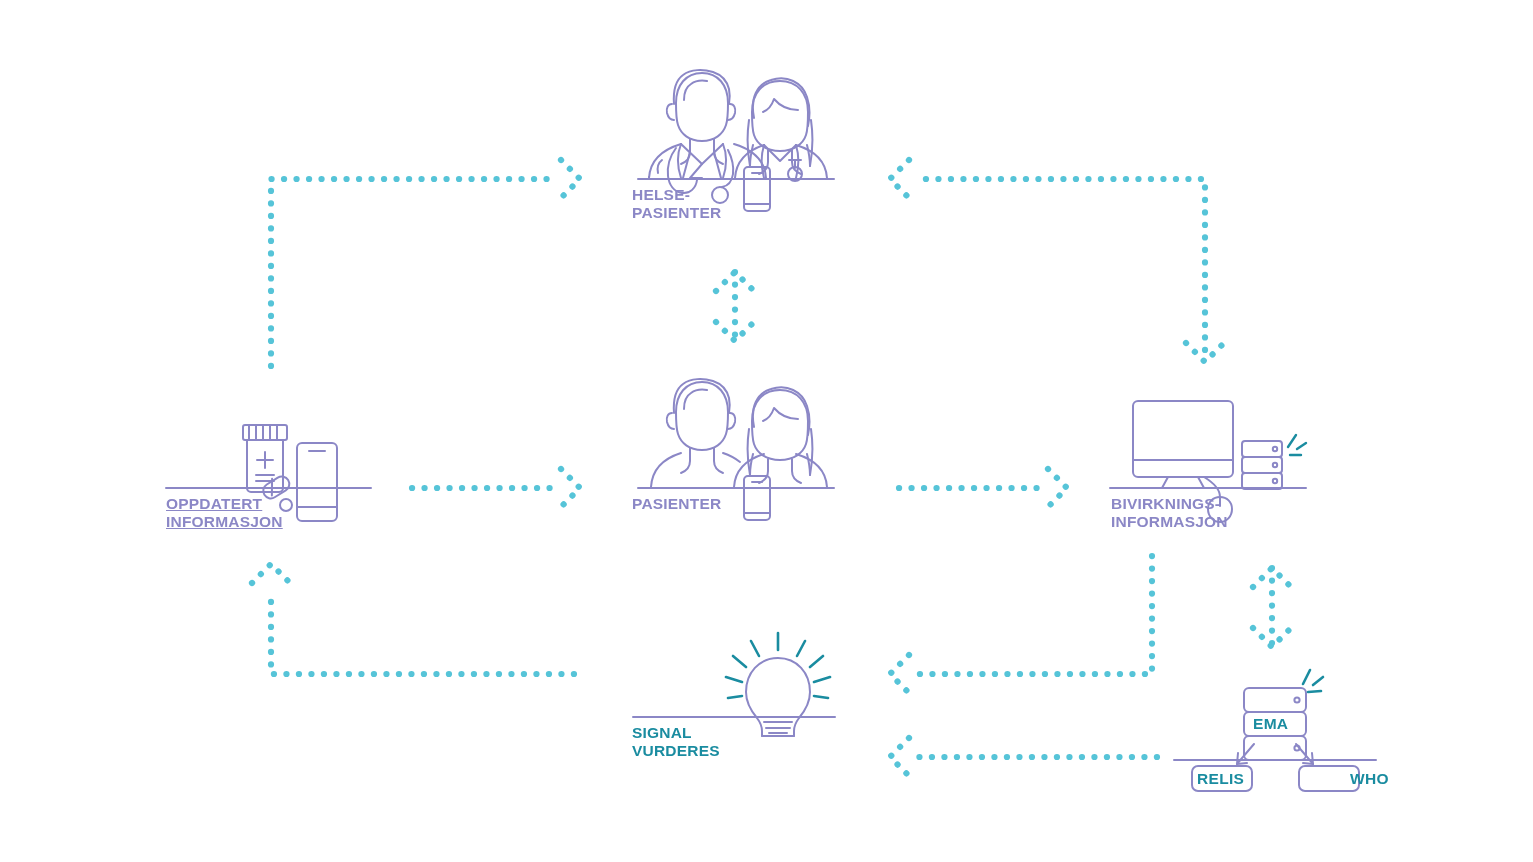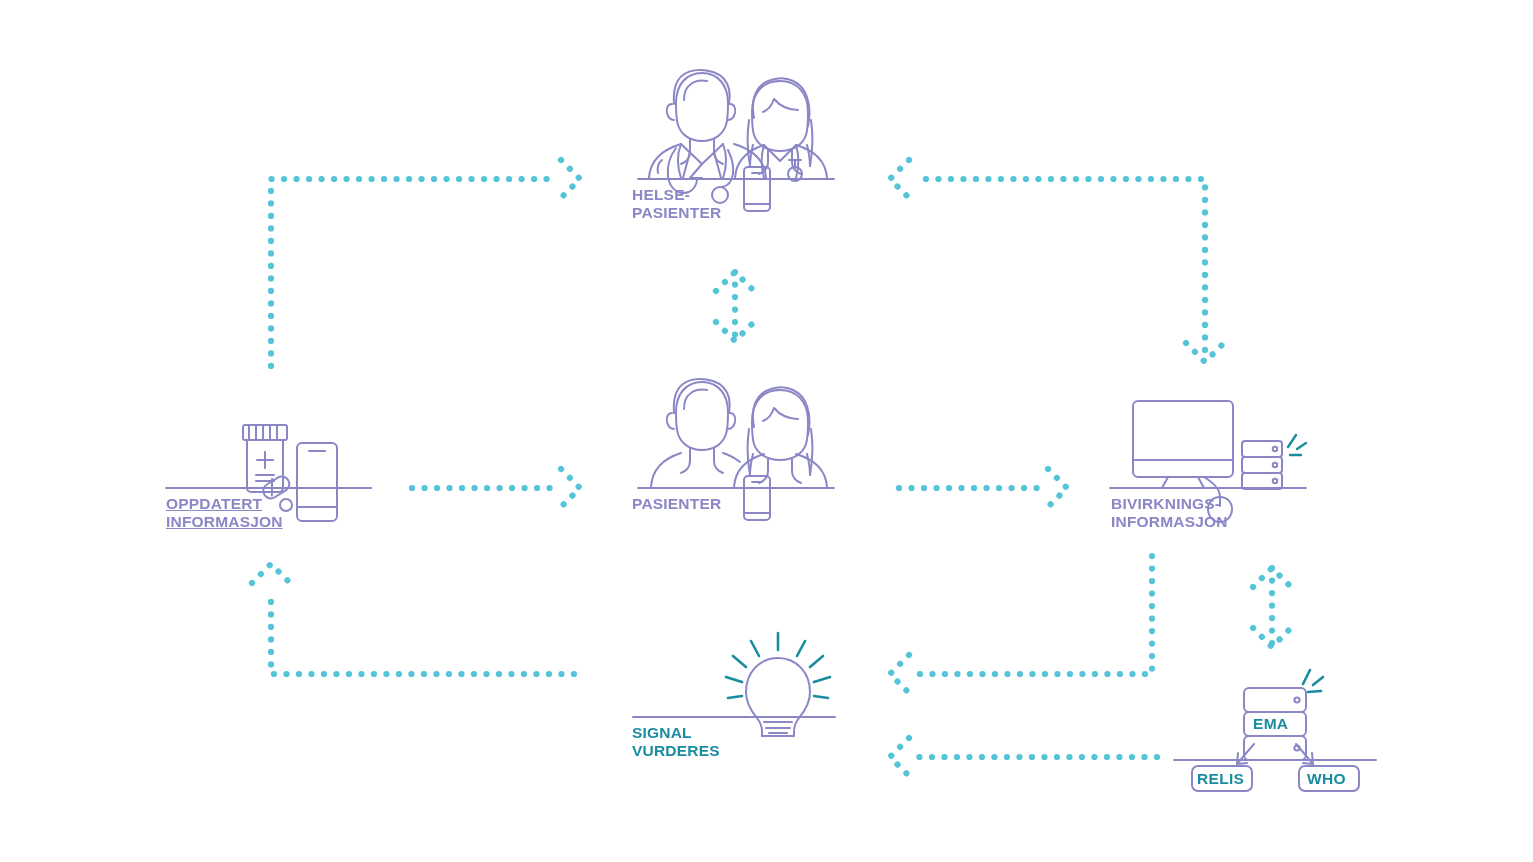--- a/index.html
+++ b/index.html
@@ -271,15 +271,15 @@
 INFORMASJON</div>
 
 
   <div class="lbl teal" style="left:632px; top:724px;">SIGNAL
 VURDERES</div>
 
   <div class="boxlbl" style="left:1253px; top:715px;">EMA</div>
 
   <div class="boxlbl" style="left:1197px; top:770px;">RELIS</div>
 
-  <div class="boxlbl" style="left:1307px; top:770px;">WHO</div>
+  <div class="boxlbl" style="left:1350px; top:770px;">WHO</div>
 
 </div>
 
 </body></html>

